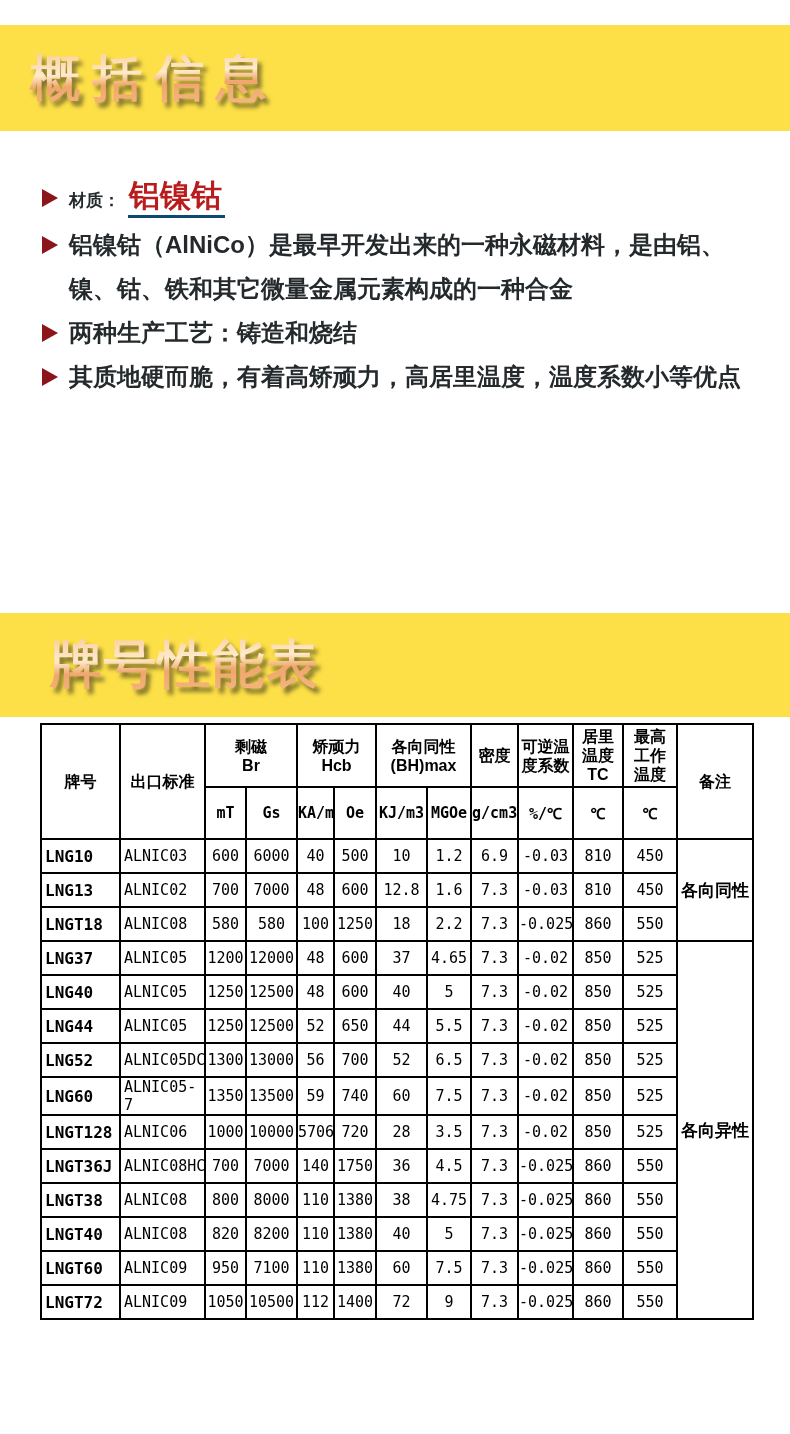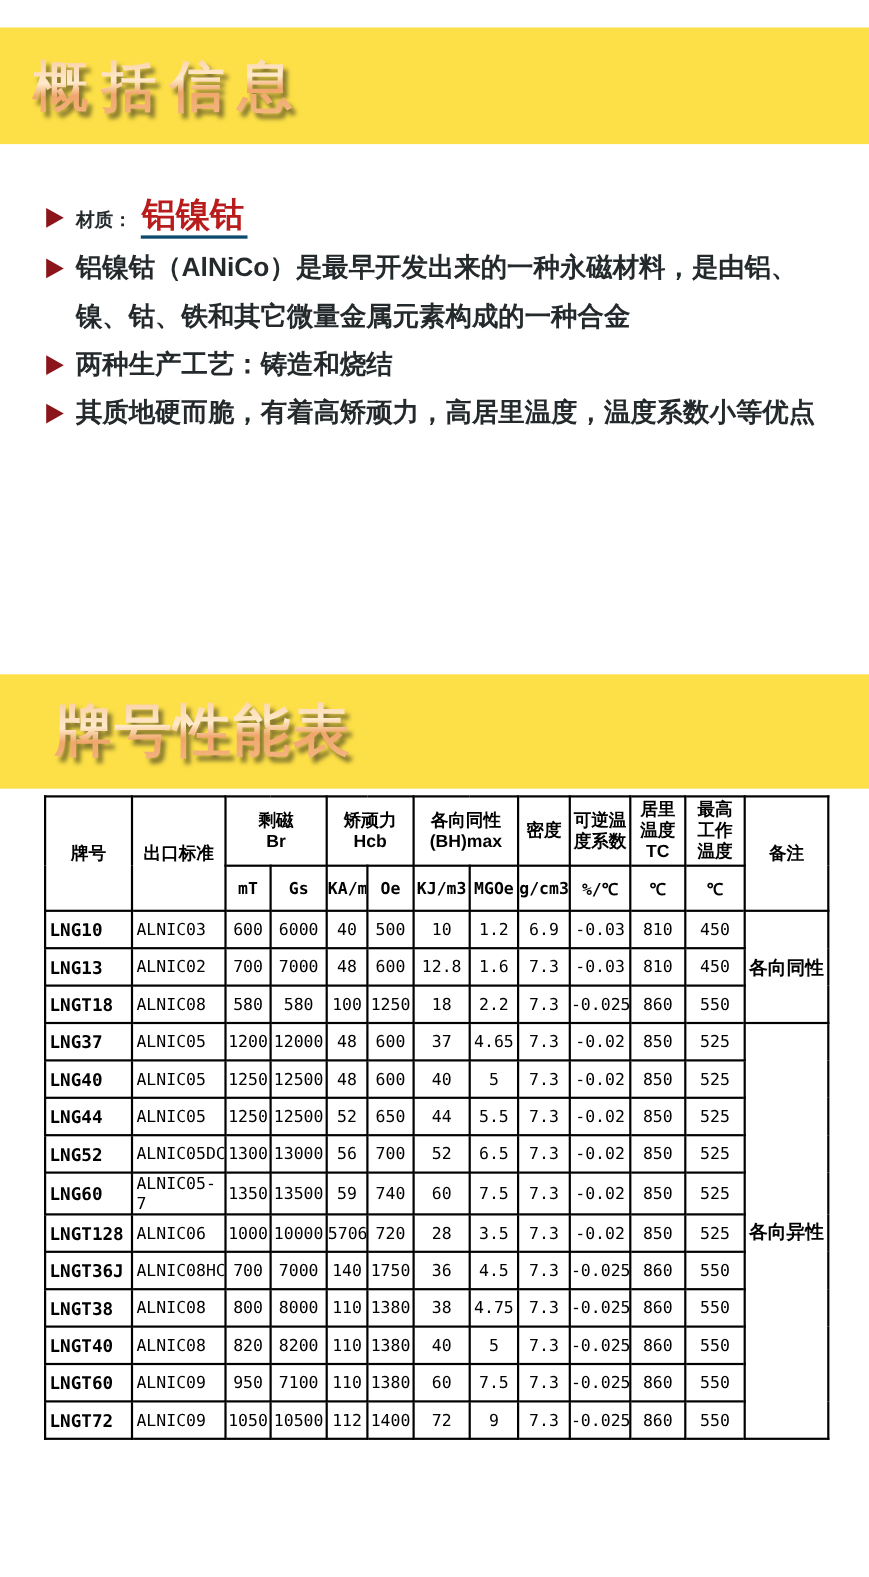--- a/index.html
+++ b/index.html
@@ -49,21 +49,21 @@
   table.perf {
     position:absolute; top:723px; left:40px; width:712px;
     border-collapse:collapse; table-layout:fixed; background:#fff;
     color:#000;
   }
   .perf th, .perf td {
     border:2px solid #000; text-align:center; vertical-align:middle;
     padding:0; overflow:hidden;
   }
   .perf thead tr.groups-row { height:63px; }
-  .perf thead tr.units-row  { height:41px; }
+  .perf thead tr.units-row  { height:52px; }
   .perf tbody tr { height:34px; }
   .perf th.hd {
     font-size:16px; font-weight:bold; line-height:19px;
     white-space:pre-line; font-family:"Liberation Sans", sans-serif;
   }
   .perf th.unit {
     font-size:15px; font-weight:bold;
     font-family:"DejaVu Sans Mono", monospace;
   }
   .perf td {

